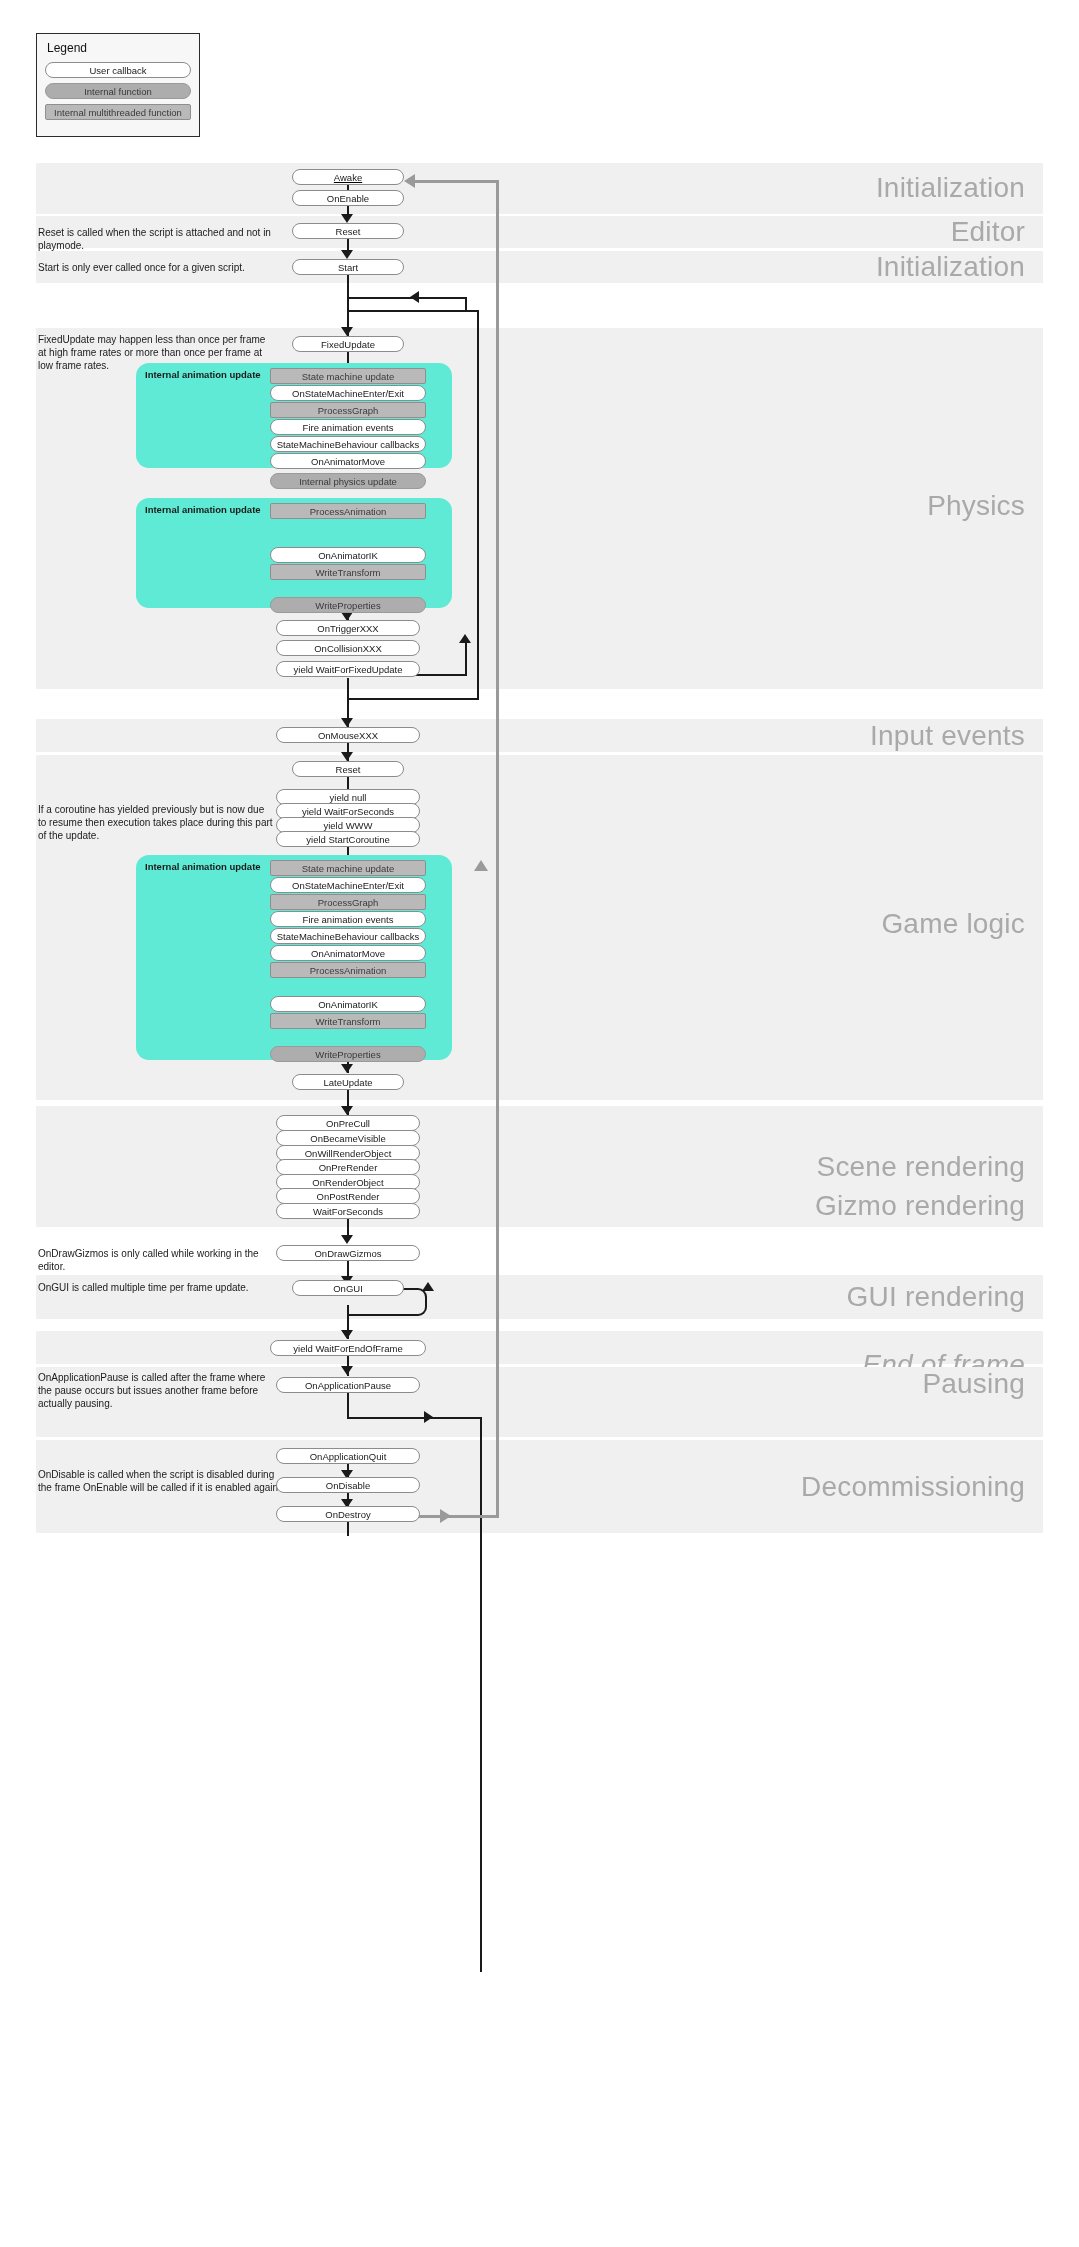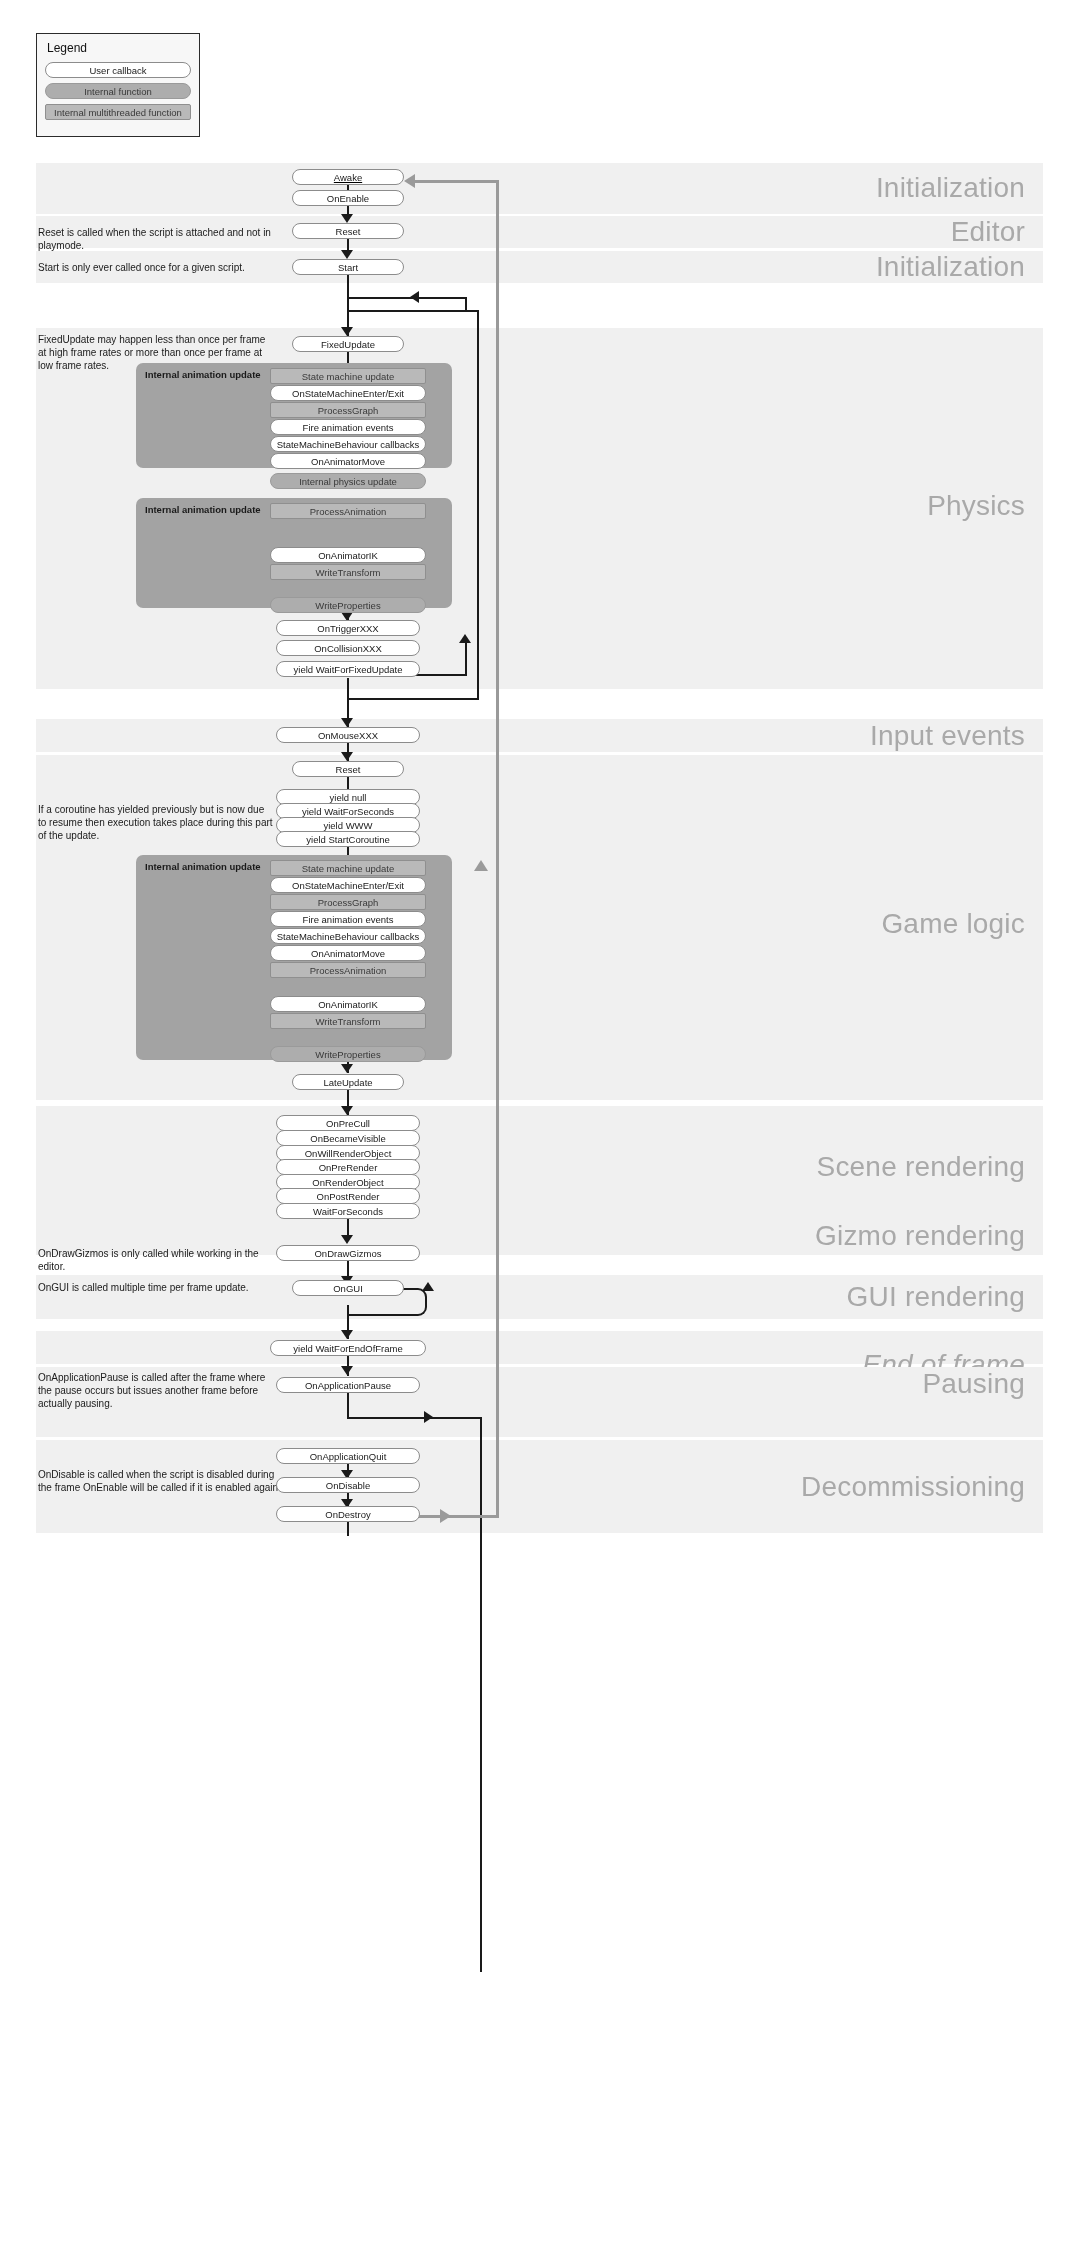--- a/index.html
+++ b/index.html
@@ -55,21 +55,21 @@
 
   
   .node {
     position:absolute; left:292px; width:112px;
   }
   .node.wide  { left:276px; width:144px; }
   .node.wider { left:270px; width:156px; }
 
   
   .groupbox {
-    position:absolute; background:#a3a3a3; border-radius:7px;
+    position:absolute; background:#5eead4; border-radius:13px;
   }
   .groupbox .gtitle {
     position:absolute; left:9px; top:6px;
     font-size:9.5px; font-weight:bold; color:#1a1a1a;
   }
 
   
   .vline { position:absolute; width:2px; background:#1a1a1a; }
   .hline { position:absolute; height:2px; background:#1a1a1a; }
   .vline.grey { background:#9a9a9a; width:3px; }
@@ -139,21 +139,21 @@
 </div>
 <div class="band" style="top:719px;height:33px;">
   <div class="phase-label" style="top:1px;">Input events</div>
 </div>
 <div class="band" style="top:755px;height:345px;">
   <div class="phase-label" style="top:153px;">Game logic</div>
 </div>
 <div class="band" style="top:1106px;height:121px;">
   <div class="phase-label" style="top:45px;">Scene rendering</div>
 </div>
-<div class="band" style="top:1218px;height:37px;">
+<div class="band" style="top:1188px;height:37px;">
   <div class="phase-label" style="top:2px;">Gizmo rendering</div>
 </div>
 <div class="band" style="top:1275px;height:44px;">
   <div class="phase-label" style="top:6px;">GUI rendering</div>
 </div>
 <div class="band" style="top:1331px;height:33px;">
   <div class="phase-label" style="top:18px;font-style:italic;">End of frame</div>
 </div>
 <div class="band" style="top:1367px;height:70px;">
   <div class="phase-label" style="top:1px;">Pausing</div>

